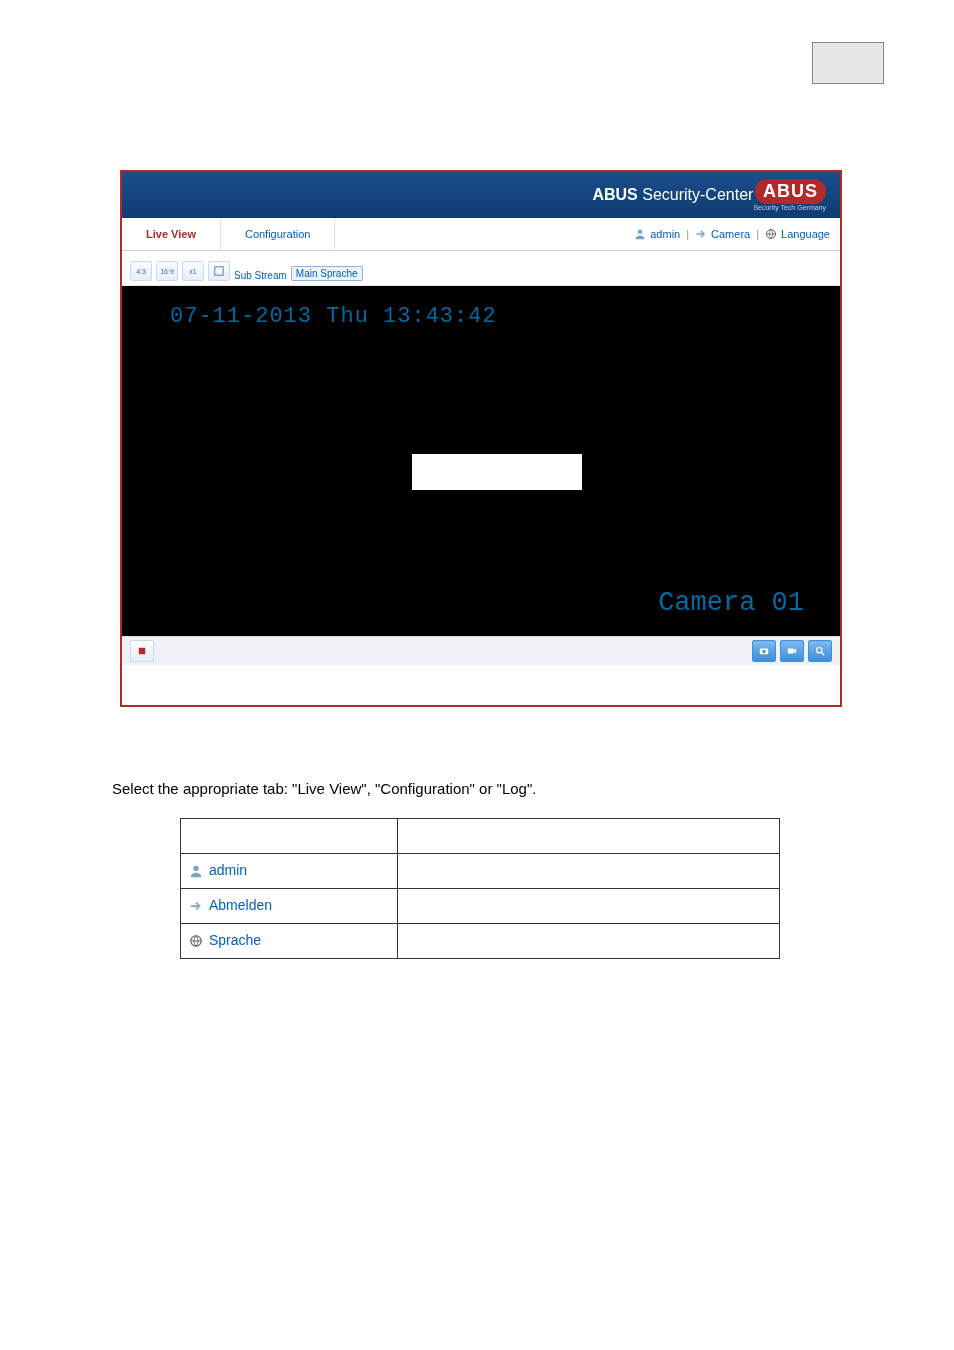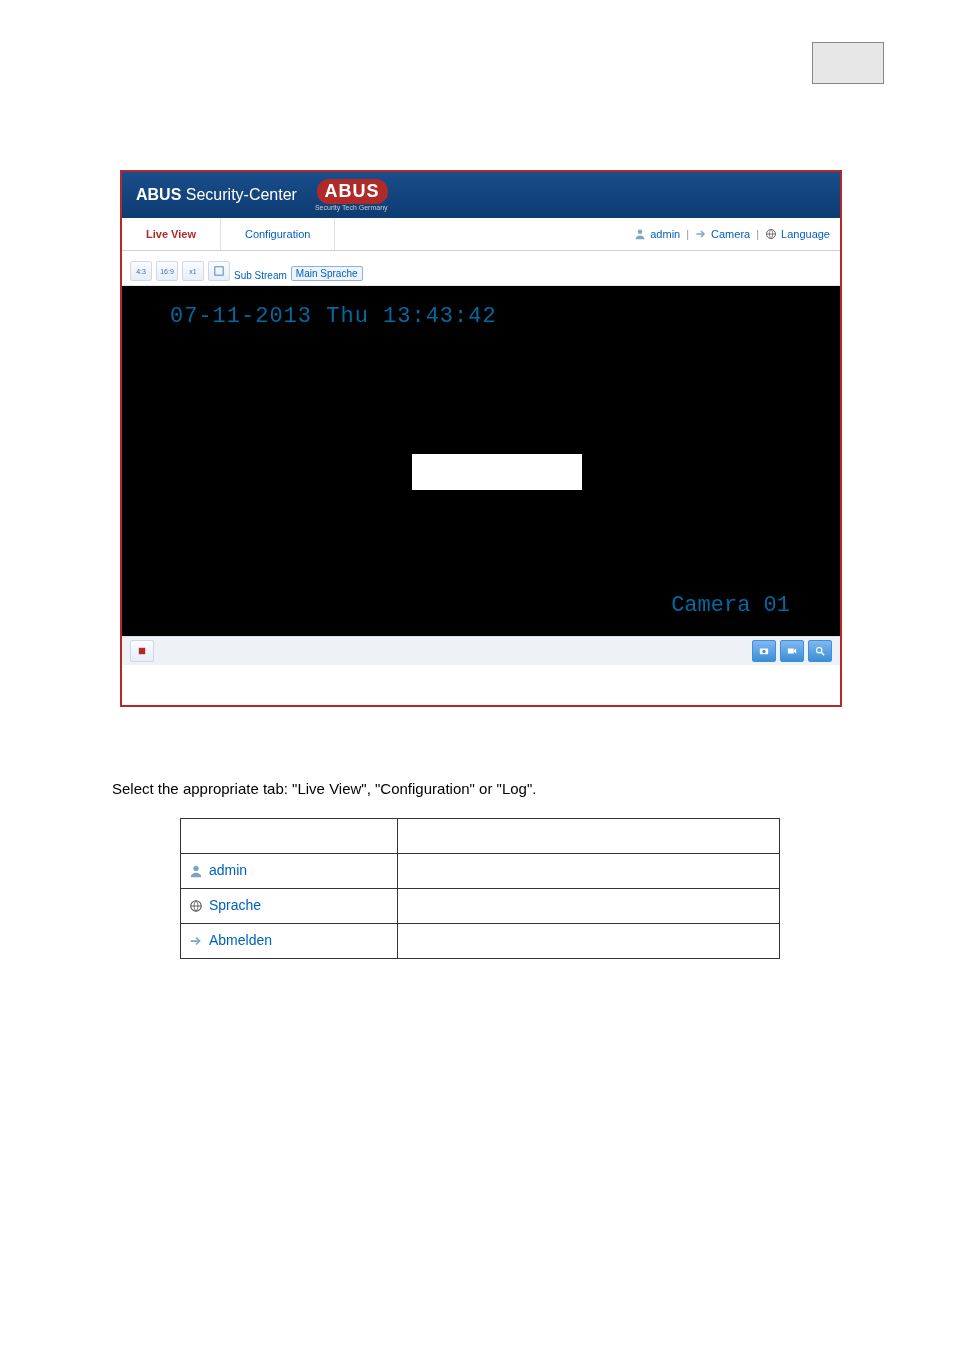--- a/index.html
+++ b/index.html
@@ -26,23 +26,22 @@
     width: 718px;
     border: 2px solid #b02a2a;
     background: #fff;
   }
   .sc-header {
     background: linear-gradient(#1a4d8a, #0d3c73);
     color: #fff;
     height: 46px;
     display: flex;
     align-items: center;
-    justify-content: flex-start;
+    justify-content: flex-end;
     padding: 0 14px;
-    gap: 18px;
   }
   .sc-title { font-size: 16px; }
   .sc-title b { font-weight: bold; }
   .abus-logo {
     display: flex;
     flex-direction: column;
     align-items: flex-end;
   }
   .abus-logo-box {
     border: 2px solid #b02a2a;
@@ -118,22 +117,22 @@
     position: absolute;
     top: 168px;
     left: 290px;
     width: 170px;
     height: 36px;
     background: #fff;
   }
   .video-cam-label {
     position: absolute;
     bottom: 18px;
-    right: 50px;
-    font-size: 22px;
+    right: 36px;
+    font-size: 27px;
   }
   .sc-footbar {
     height: 28px;
     background: #eef1f5;
     border-top: 1px solid #d9dee6;
     display:flex;
     align-items:center;
     padding: 0 8px;
     justify-content: space-between;
   }
@@ -298,36 +297,36 @@
         <span>admin</span>
       </span>
     </td>
     <td></td>
   </tr>
   <tr>
     <td class="first">
       <span class="row-icon">
         <span class="ico">
           <svg viewBox="0 0 16 16" width="14" height="14">
-                <circle cx="8" cy="8" r="6" fill="none" stroke="#555" stroke-width="1.2"></circle>
-                <path d="M2 8h12M8 2c3 3 3 9 0 12M8 2c-3 3-3 9 0 12" stroke="#555" stroke-width="1" fill="none"></path>
+                <path d="M2 8h8M8 4l4 4-4 4" stroke="#7aa6c2" stroke-width="2" fill="none"></path>
               </svg>
         </span>
-        <span>Sprache</span>
+        <span>Abmelden</span>
       </span>
     </td>
     <td></td>
   </tr>
   <tr>
     <td class="first">
       <span class="row-icon">
         <span class="ico">
           <svg viewBox="0 0 16 16" width="14" height="14">
-                <path d="M2 8h8M8 4l4 4-4 4" stroke="#7aa6c2" stroke-width="2" fill="none"></path>
+                <circle cx="8" cy="8" r="6" fill="none" stroke="#555" stroke-width="1.2"></circle>
+                <path d="M2 8h12M8 2c3 3 3 9 0 12M8 2c-3 3-3 9 0 12" stroke="#555" stroke-width="1" fill="none"></path>
               </svg>
         </span>
-        <span>Abmelden</span>
+        <span>Sprache</span>
       </span>
     </td>
     <td></td>
   </tr>
 </tbody>
   </table>
 
 </body></html>

